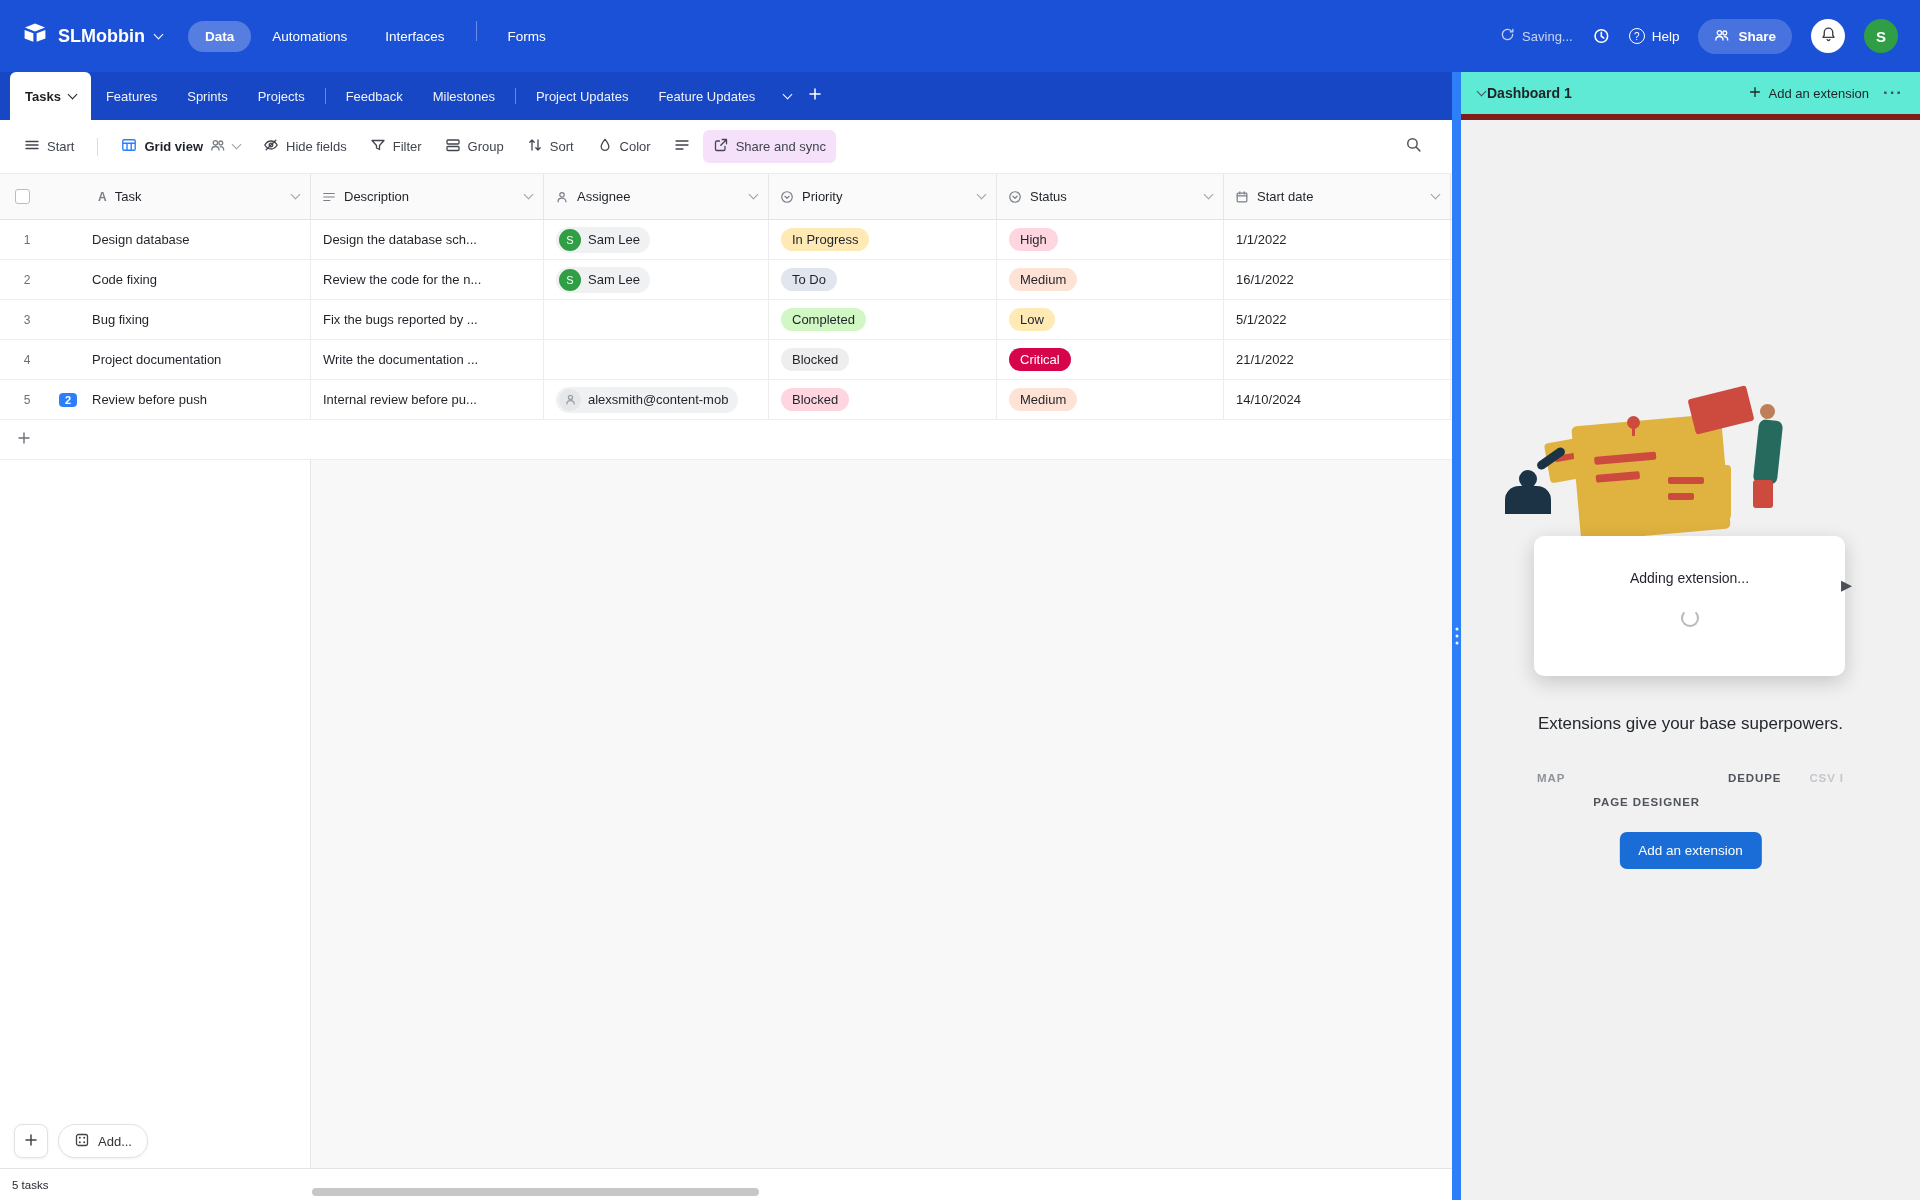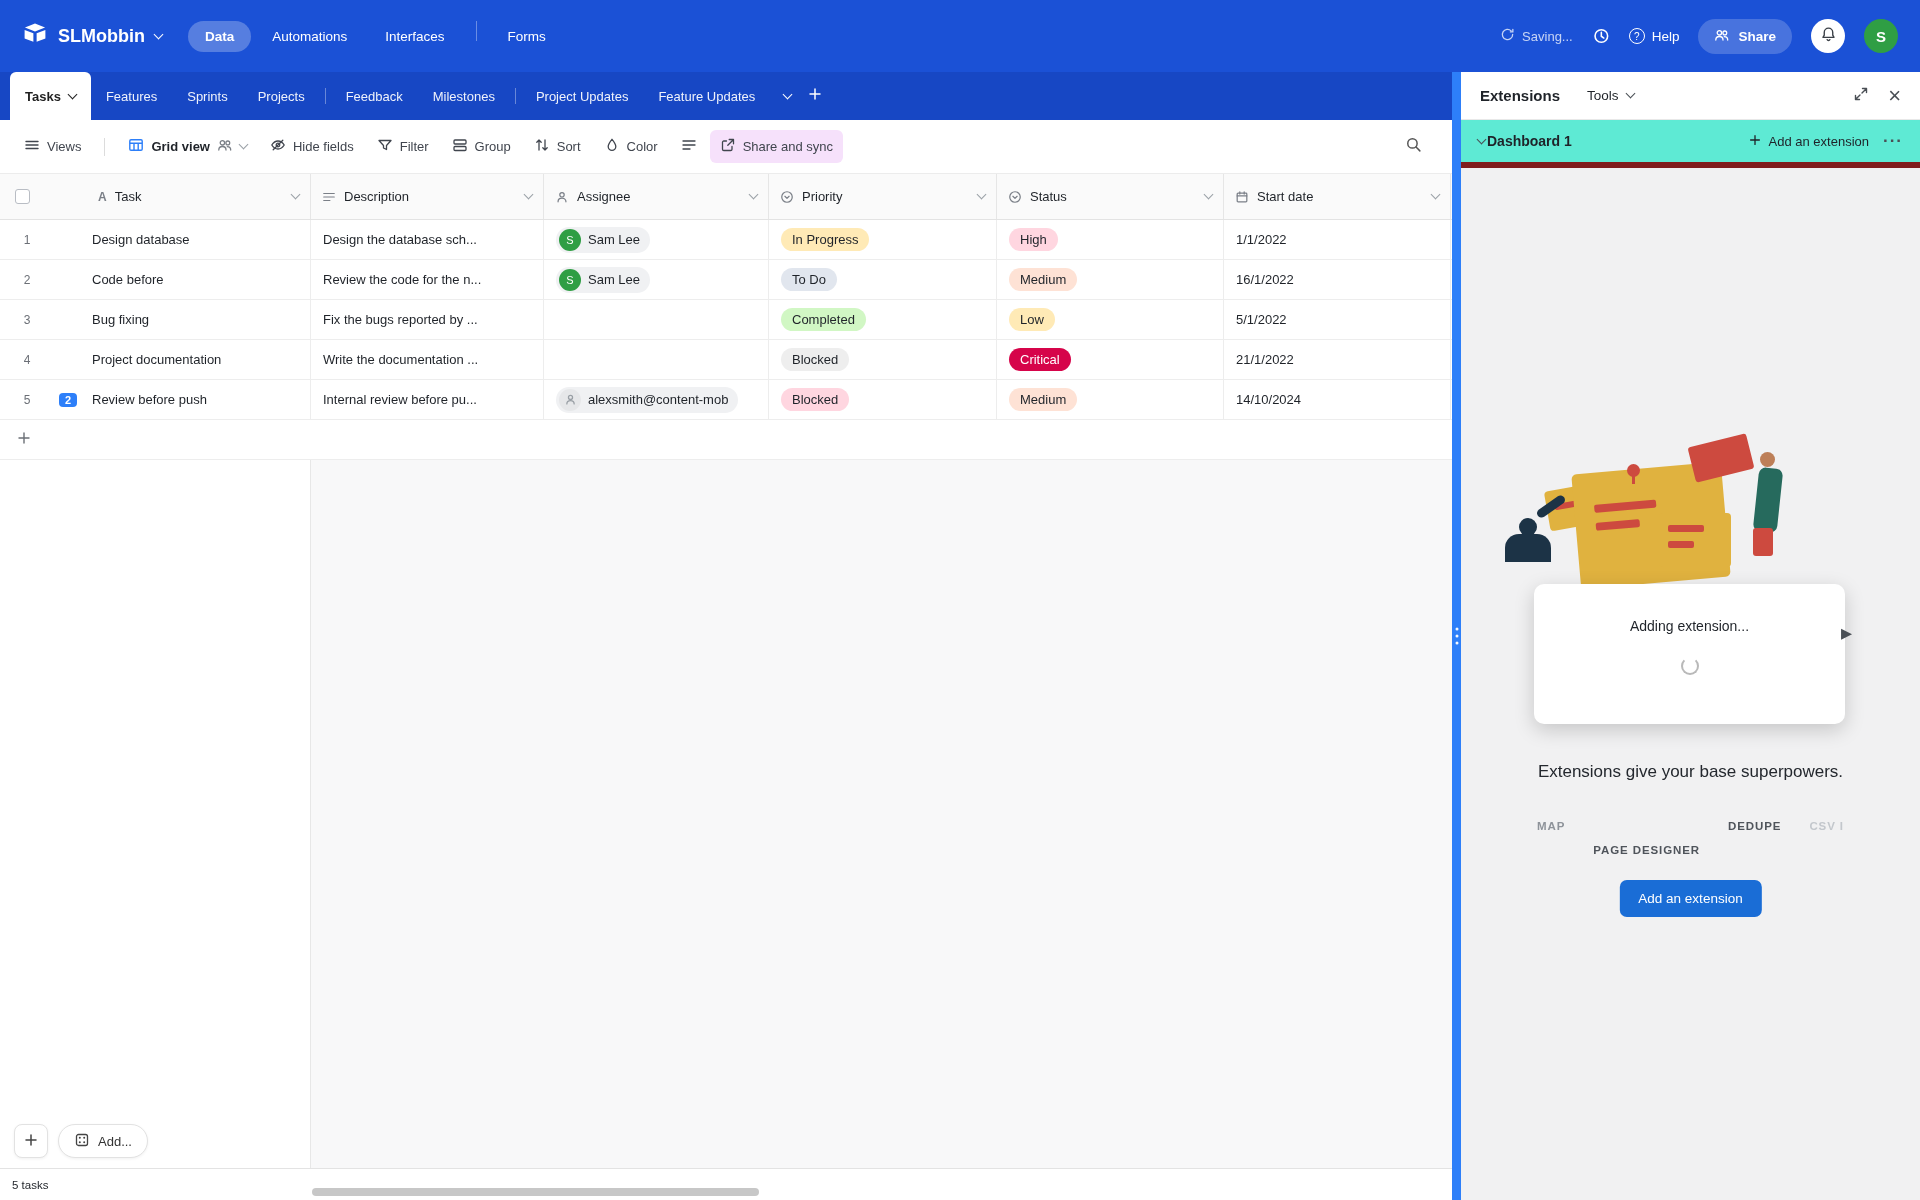--- a/index.html
+++ b/index.html
@@ -232,21 +232,21 @@
               </svg>
           </span>
         </div>
       </div>
 
       <div class="toolbar">
         <div class="tbtn">
           <span><svg width="16" height="16" viewBox="0 0 16 16" fill="none" stroke="#40454e" stroke-width="1.4" stroke-linecap="round">
                 <path d="M2 4.5h12M2 8h12M2 11.5h12"></path>
               </svg></span>
-          <span>Views</span>
+          <span>Start</span>
         </div>
         <div class="vsep"></div>
         <div class="tbtn">
           <span><svg width="16" height="16" viewBox="0 0 16 16" fill="none" stroke="#2d7ff9" stroke-width="1.4">
                 <rect x="1.8" y="2.8" width="12.4" height="10.4" rx="1.2"></rect>
                 <path d="M1.8 6.2h12.4M6 6.2v7M10.2 6.2v7"></path>
               </svg></span>
           <b>Grid view</b>
           <span><svg width="16" height="16" viewBox="0 0 16 16" fill="none" stroke="#7a7f87" stroke-width="1.3" stroke-linecap="round">
                 <circle cx="5.4" cy="5.8" r="2.2"></circle>
@@ -386,21 +386,21 @@
                 <span class="chip" style="background: rgb(255, 234, 182);">In Progress</span>
               </div>
               <div class="cell">
                 <span class="chip" style="background: rgb(255, 214, 224);">High</span>
               </div>
               <div class="cell">1/1/2022</div>
             </div>
             <div class="trow">
               <div class="cell num">2</div>
               <div class="cell task">
-                <span>Code before</span>
+                <span>Code fixing</span>
               </div>
               <div class="cell">Review the code for the n...</div>
               <div class="cell">
                 <span class="apill">
                   <span class="avatar green">S</span>
                   <span class="aname">Sam Lee</span>
                 </span>
               </div>
               <div class="cell">
                 <span class="chip" style="background: rgb(225, 230, 238);">To Do</span>
@@ -502,33 +502,20 @@
         <span>5 tasks</span>
         <div class="hscroll"></div>
       </div>
     </div>
 
     <div class="strip">
         <div class="dots"></div>
       </div>
 
     <aside class="panel">
-      <div class="panelhead">
-        <span class="ptitle">Extensions</span>
-        <div class="ptools">
-          <span>Tools</span>
-          <span class="chev chev-dark"></span>
-        </div>
-        <div class="pright">
-          <span><svg width="16" height="16" viewBox="0 0 16 16" fill="none" stroke="#4a4f55" stroke-width="1.4" stroke-linecap="round" stroke-linejoin="round">
-                <path d="M9.5 2.5h4v4M13.3 2.7L9 7M6.5 13.5h-4v-4M2.7 13.3L7 9"></path>
-              </svg></span>
-          <span class="xclose">×</span>
-        </div>
-      </div>
       <div class="dashrow">
         <span class="chev chev-dark"></span>
         <span class="dashtitle">Dashboard 1</span>
         <div class="addext">
           <span><svg width="14" height="14" viewBox="0 0 16 16" fill="none" stroke="#1f2329" stroke-width="1.5" stroke-linecap="round">
                 <path d="M8 3v10M3 8h10"></path>
               </svg></span>
           <span>Add an extension</span>
         </div>
         <span class="dotsmenu">···</span>

